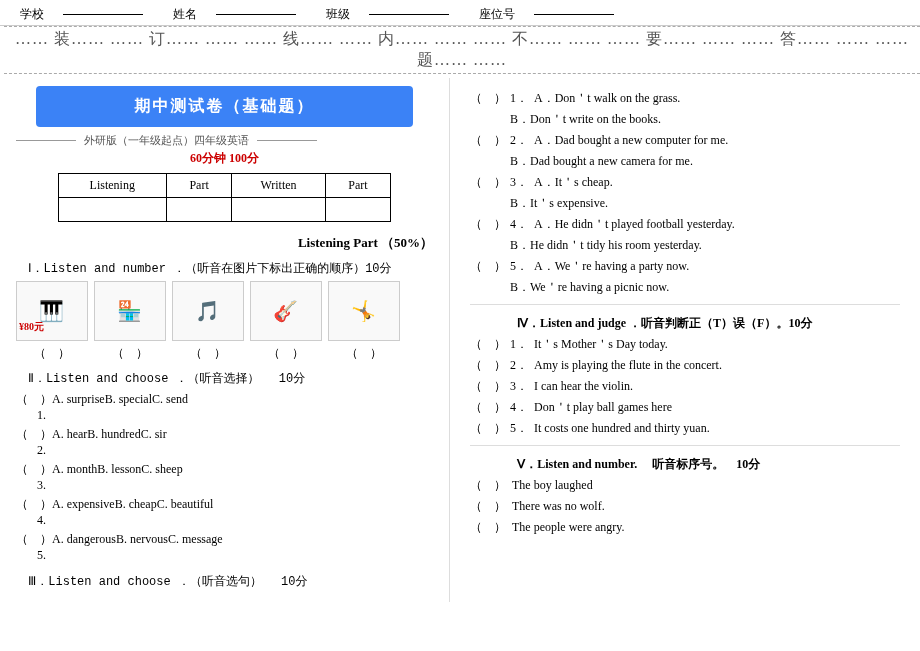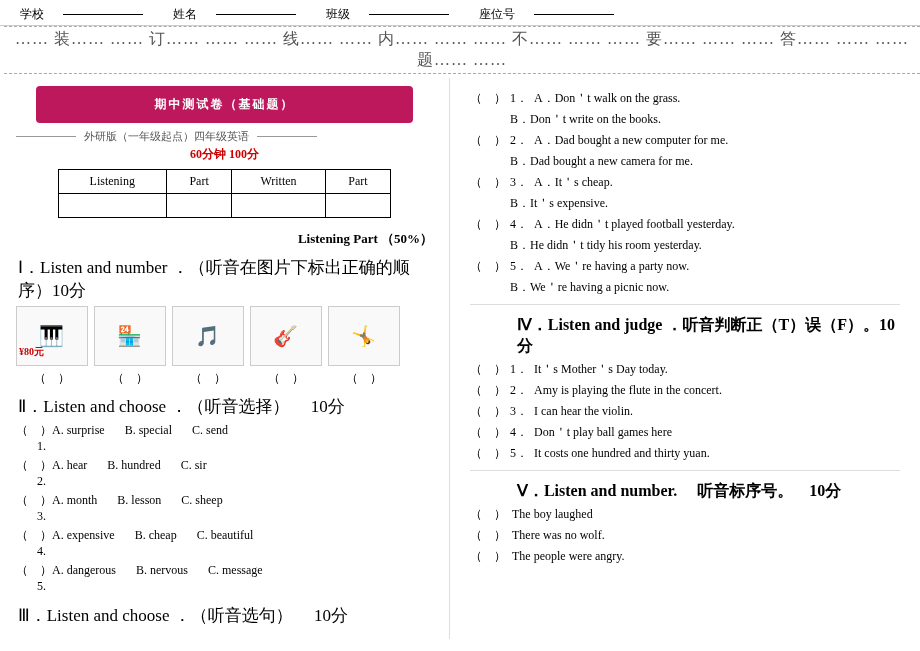--- a/index.html
+++ b/index.html
@@ -65,26 +65,26 @@
       border-right: 1px solid #ddd;
     }
 
     .right-col {
       flex: 1;
       padding: 8px 20px;
     }
 
     
     .exam-title-box {
-      background: #be185d;
+      background: #3b82f6;
       color: #fff;
       text-align: center;
       padding: 10px 20px;
       border-radius: 4px;
-      font-size: 12px;
+      font-size: 16px;
       font-weight: bold;
       margin: 0 20px 6px 20px;
       letter-spacing: 2px;
     }
 
     .exam-subtitle-arrow {
       display: flex;
       align-items: center;
       font-size: 11px;
       color: #555;
@@ -126,22 +126,23 @@
 
     
     .section-title {
       font-size: 13px;
       font-weight: bold;
       text-align: right;
       margin: 10px 0 6px 0;
     }
 
     .subsection-title {
-      font-size: 17px;
-      margin: 8px 0 4px 2px;
+      font-size: 12px;
+      margin: 8px 0 4px 12px;
+      font-family: Liberation Mono, monospace;
     }
 
     
     .image-row {
       display: flex;
       gap: 6px;
       align-items: center;
       margin: 4px 0;
     }
 
@@ -188,21 +189,20 @@
       gap: 6px;
     }
 
     .listen-choose-item .num {
       width: 30px;
       text-align: right;
     }
 
     .listen-choose-item .opts {
       display: flex;
-      gap: 20px;
     }
 
     
     .right-item {
       margin: 4px 0;
       font-size: 12px;
       display: flex;
       gap: 4px;
       align-items: baseline;
     }
@@ -214,21 +214,21 @@
     .right-item .label {
       min-width: 20px;
     }
 
     .right-sub {
       margin: 3px 0 3px 40px;
       font-size: 12px;
     }
 
     .section-header-right {
-      font-size: 16px;
+      font-size: 12px;
       font-weight: bold;
       margin: 10px 0 4px 0;
       padding-left: 47px;
     }
 
     .divider-line {
       height: 1px;
       background: #ddd;
       margin: 8px 0;
     }

